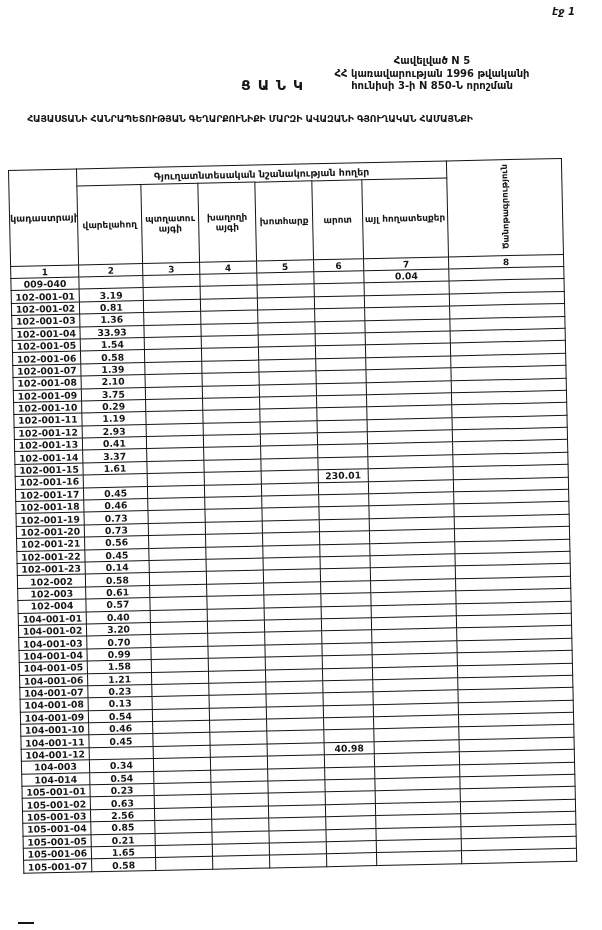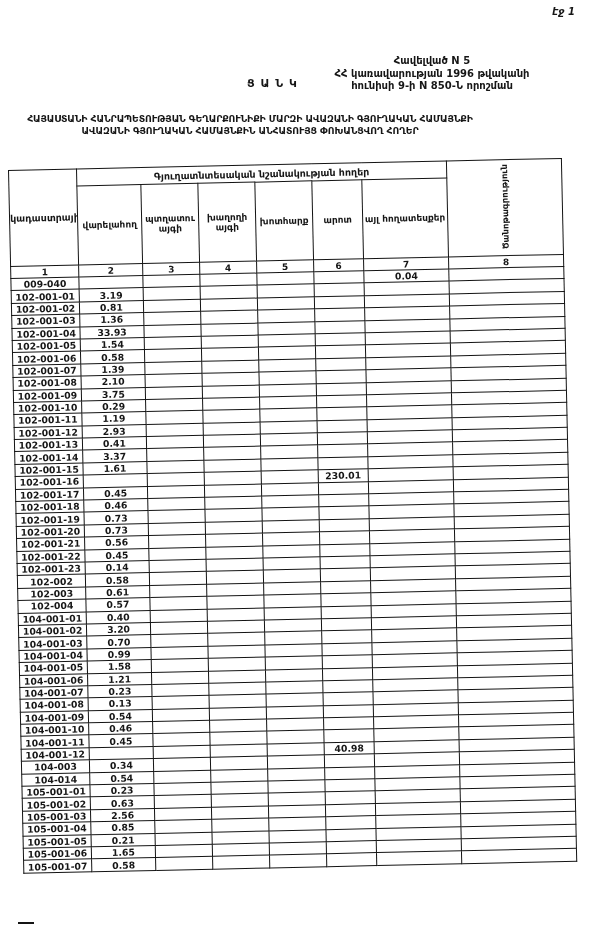--- a/index.html
+++ b/index.html
@@ -13,21 +13,21 @@
   .page-label{
     position:absolute;top:6px;left:552px;
     font-size:10px;font-weight:700;white-space:nowrap;font-style:italic;
   }
   .appendix{
     position:absolute;top:31px;left:322px;width:220px;
     text-align:center;font-size:10px;font-weight:700;line-height:12.5px;margin-top:24px;
   }
   .doc-title{
     position:absolute;top:77px;left:0;width:545px;
-    text-align:center;font-size:11px;font-weight:700;letter-spacing:1px;
+    text-align:center;font-size:14px;font-weight:700;letter-spacing:1px;
   }
   .doc-subtitle{
     position:absolute;top:113px;left:0;width:500px;
     text-align:center;font-size:9.3px;font-weight:700;line-height:12.4px;
     letter-spacing:-0.1px;
   }
 
   .table-wrap{
     position:absolute;left:8px;top:170px;width:553px;
     transform:rotate(-1.25deg);transform-origin:top left;
@@ -59,28 +59,27 @@
 </head>
 <body>
 
 <div class="page">
 
   <div class="page-label">էջ 1</div>
 
   <div class="appendix">
     <div>Հավելված N 5</div>
     <div>ՀՀ կառավարության 1996 թվականի</div>
-    <div>հունիսի 9-ի N 850-Ն որոշման</div>
+    <div>հունիսի 3-ի N 850-Ն որոշման</div>
   </div>
 
   <div class="doc-title">Ց Ա Ն Կ</div>
 
   <div class="doc-subtitle">
     <div>ՀԱՅԱՍՏԱՆԻ ՀԱՆՐԱՊԵՏՈՒԹՅԱՆ ԳԵՂԱՐՔՈՒՆԻՔԻ ՄԱՐԶԻ ԱՎԱԶԱՆԻ ԳՅՈՒՂԱԿԱՆ ՀԱՄԱՅՆՔԻ</div>
-    <div>ԱՎԱԶԱՆԻ ԳՅՈՒՂԱԿԱՆ ՀԱՄԱՅՆՔԻՆ ԱՆՀԱՏՈՒՅՑ ՓՈԽԱՆՑՎՈՂ ՀՈՂԵՐ</div>
   </div>
 
   <div class="table-wrap">
     <table class="dt">
       <colgroup>
         <col style="width:68px">
           <col style="width:64px">
           <col style="width:57px">
         <col style="width:57px">
           <col style="width:57px">

